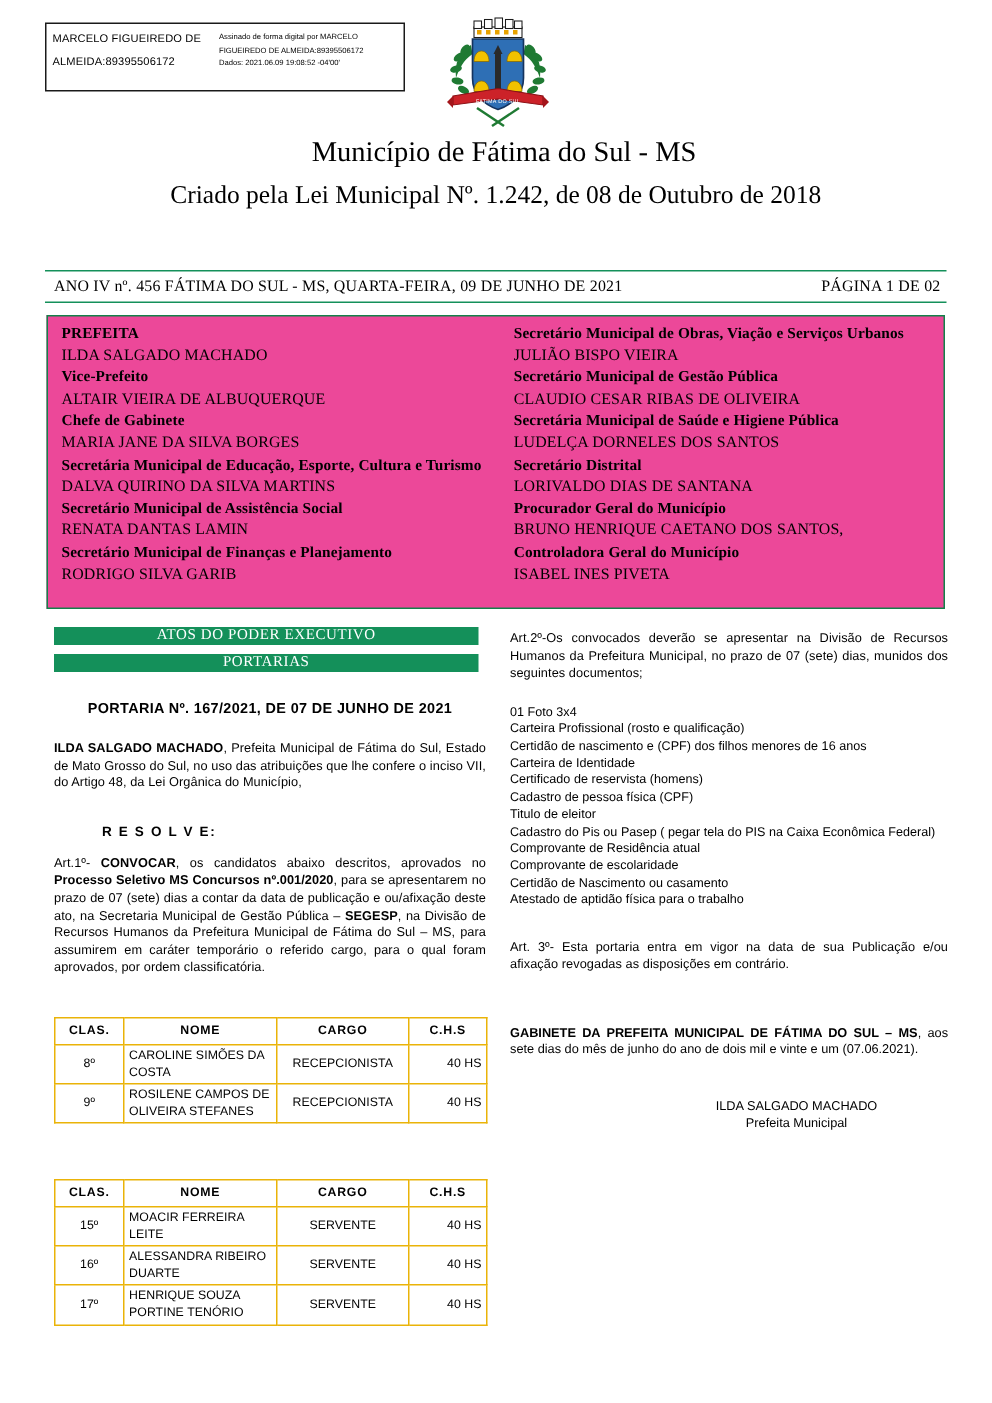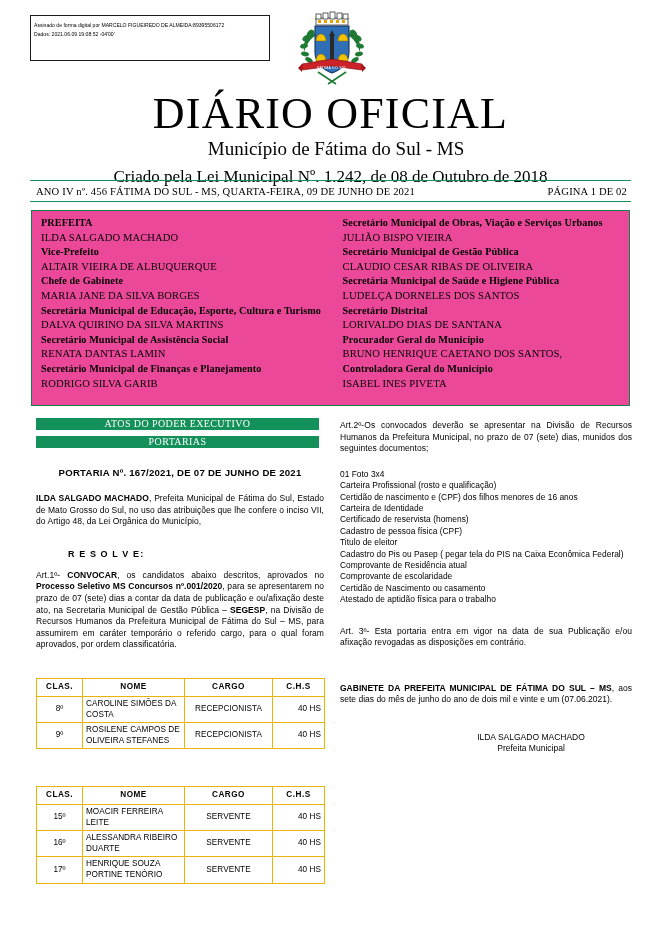--- a/index.html
+++ b/index.html
@@ -273,20 +273,21 @@
   .col-nome { width: 102px; }
   .col-cargo { width: 88px; }
   .col-chs  { width: 52px; }
 </style>
 </head>
 <body>
 
 <div class="page">
 
   <div class="sig-stamp">
+    <div class="sig-name">MARCELO FIGUEIREDO DE ALMEIDA:89395506172</div>
     <div class="sig-meta">Assinado de forma digital por MARCELO FIGUEIREDO DE ALMEIDA:89395506172
 Dados: 2021.06.09 19:08:52 -04'00'</div>
   </div>
 
   <div class="brasao">
     <svg viewBox="0 0 72 78" width="72" height="78" xmlns="http://www.w3.org/2000/svg">
 
       <g>
         <rect x="20" y="8" width="32" height="7" fill="#ffffff" stroke="#1a1a1a" stroke-width="0.7"></rect>
         <rect x="20" y="4" width="5" height="5" fill="#ffffff" stroke="#1a1a1a" stroke-width="0.7"></rect>
@@ -342,21 +343,20 @@
       </g>
 
       <g stroke="#1f7a33" stroke-width="1.6" fill="none">
         <line x1="22" y1="62" x2="40" y2="74"></line>
         <line x1="50" y1="62" x2="32" y2="74"></line>
       </g>
     </svg>
   </div>
 
   <div class="masthead">
-    <div class="dotitle">DIÁRIO OFICIAL</div>
     <div class="dosub">Município de Fátima do Sul - MS</div>
     <div class="docreated">Criado pela Lei Municipal Nº. 1.242, de 08 de Outubro de 2018</div>
   </div>
 
   <div class="edbar">
     <div class="edbar-left">ANO IV nº. 456    FÁTIMA DO SUL - MS, QUARTA-FEIRA,  09 DE JUNHO DE 2021</div>
     <div class="edbar-right">PÁGINA 1 DE 02</div>
   </div>
 
   <div class="officials">

